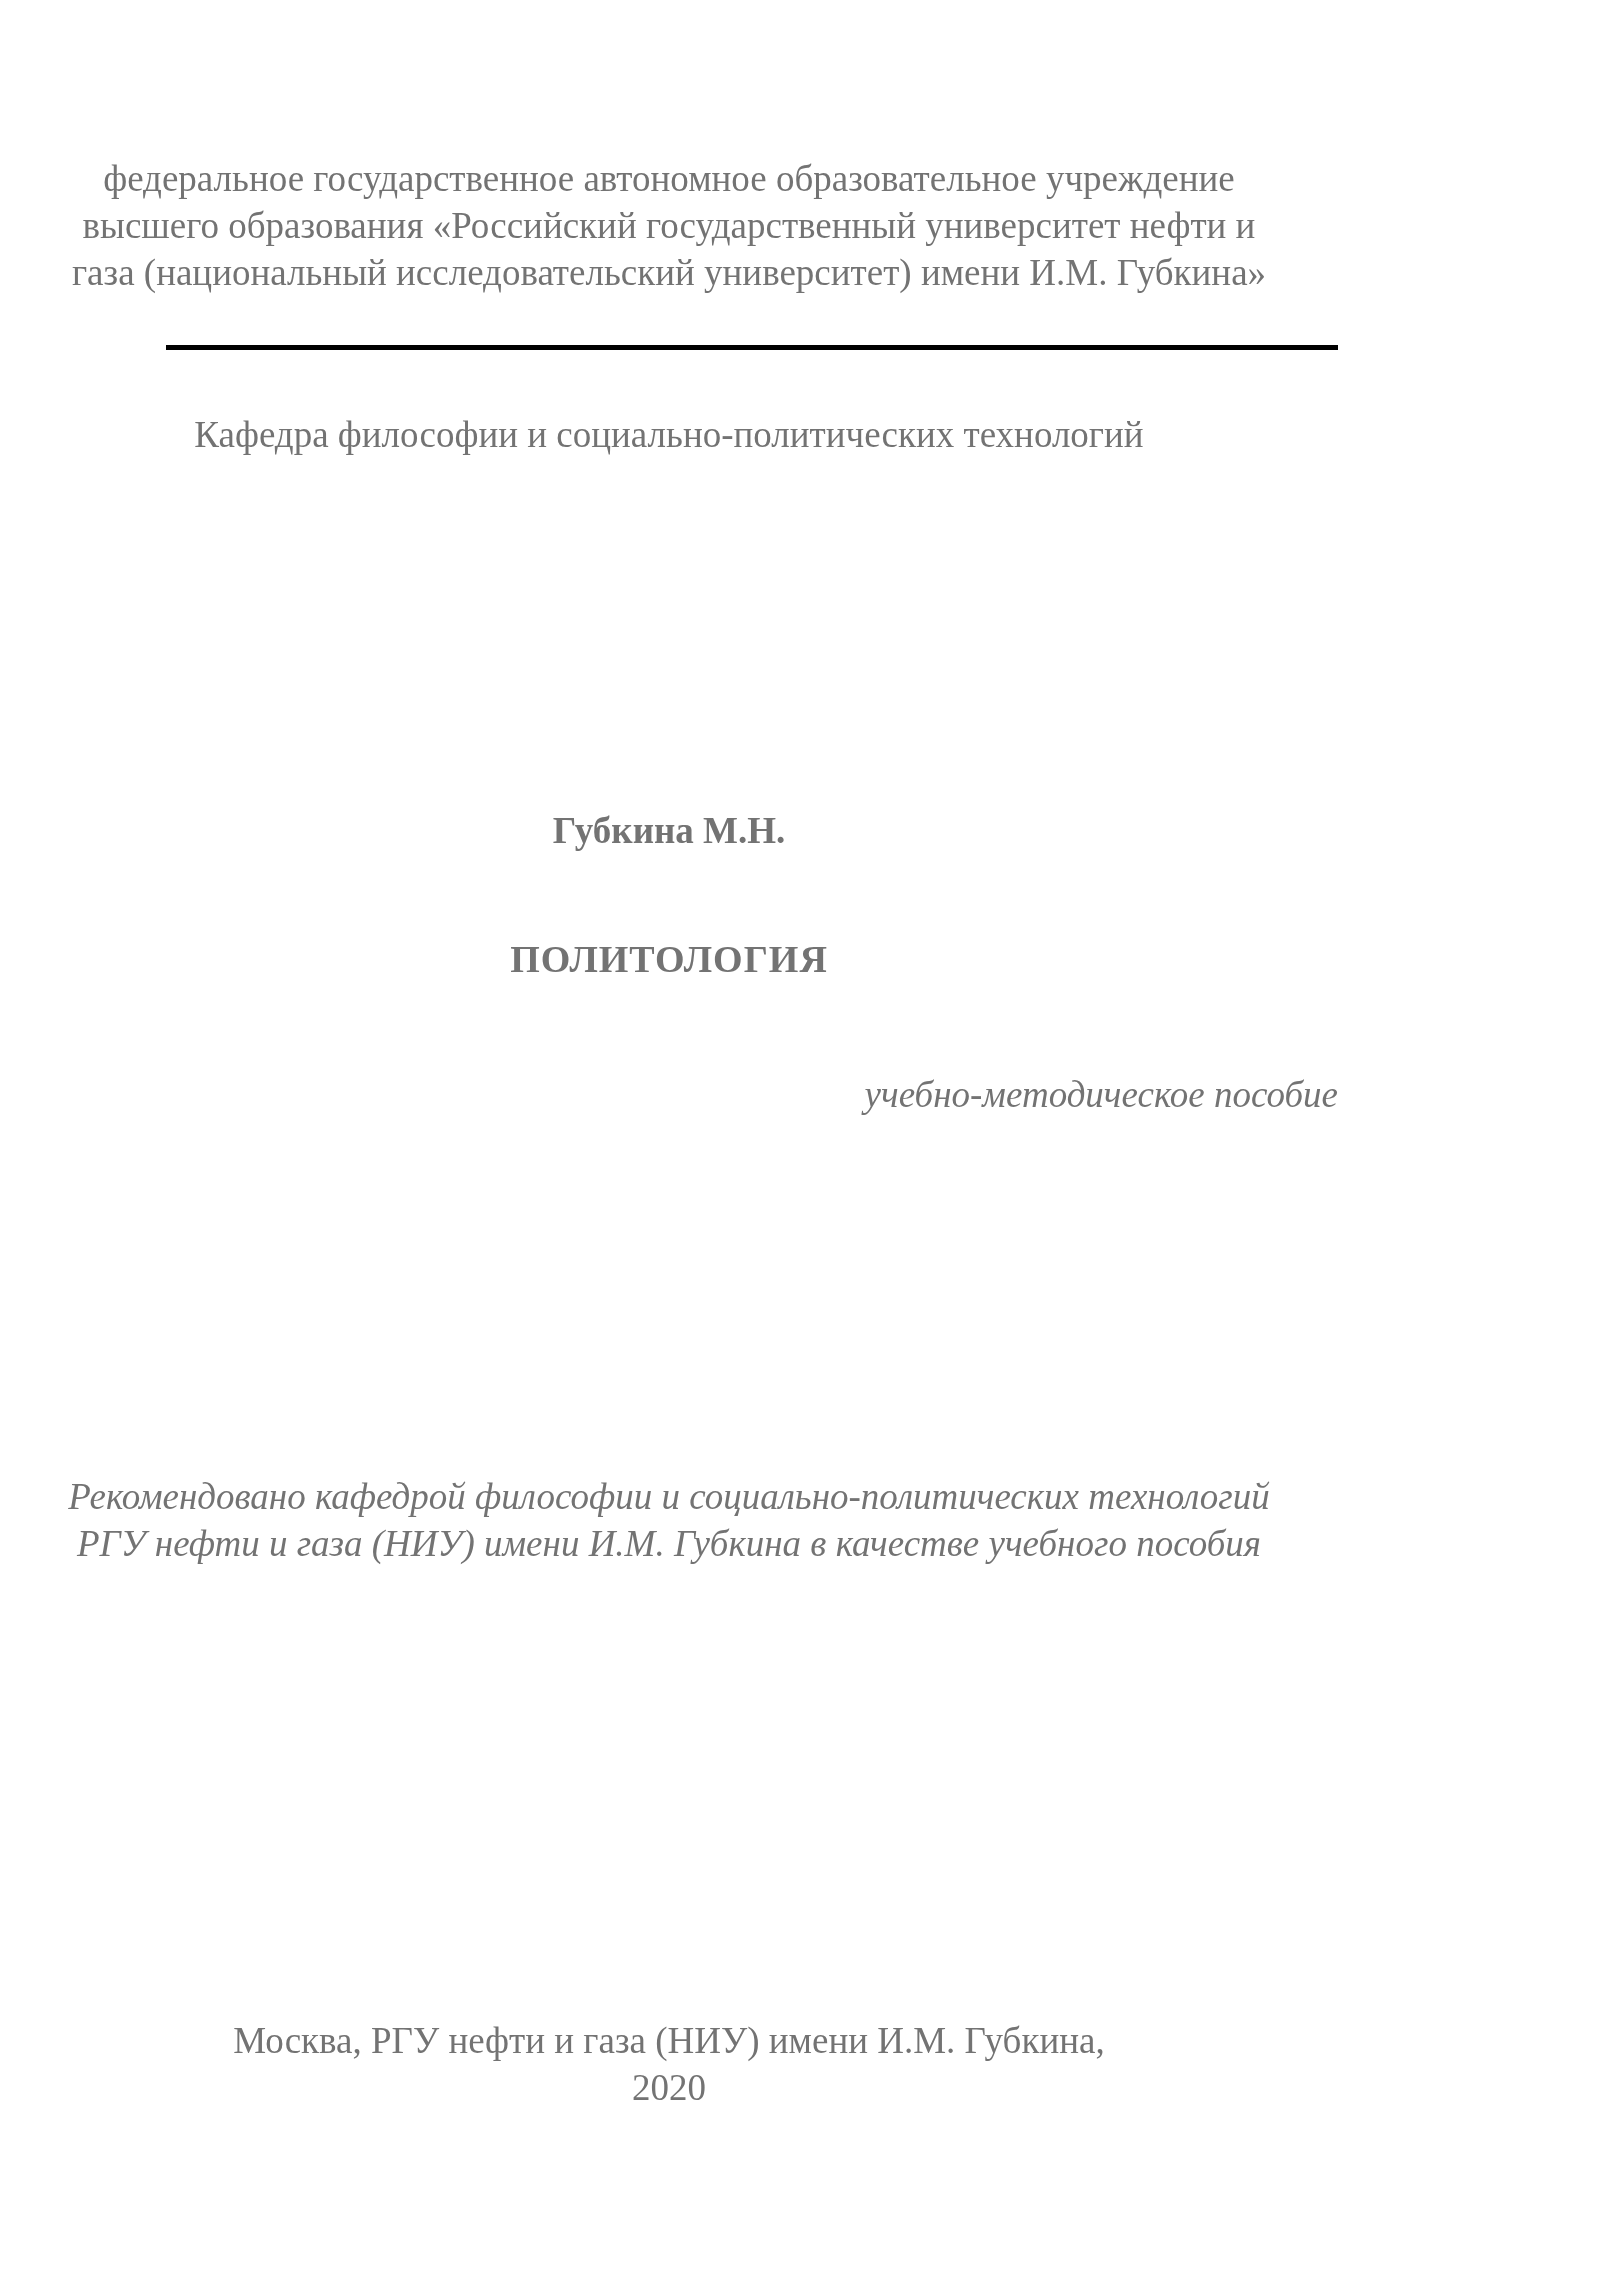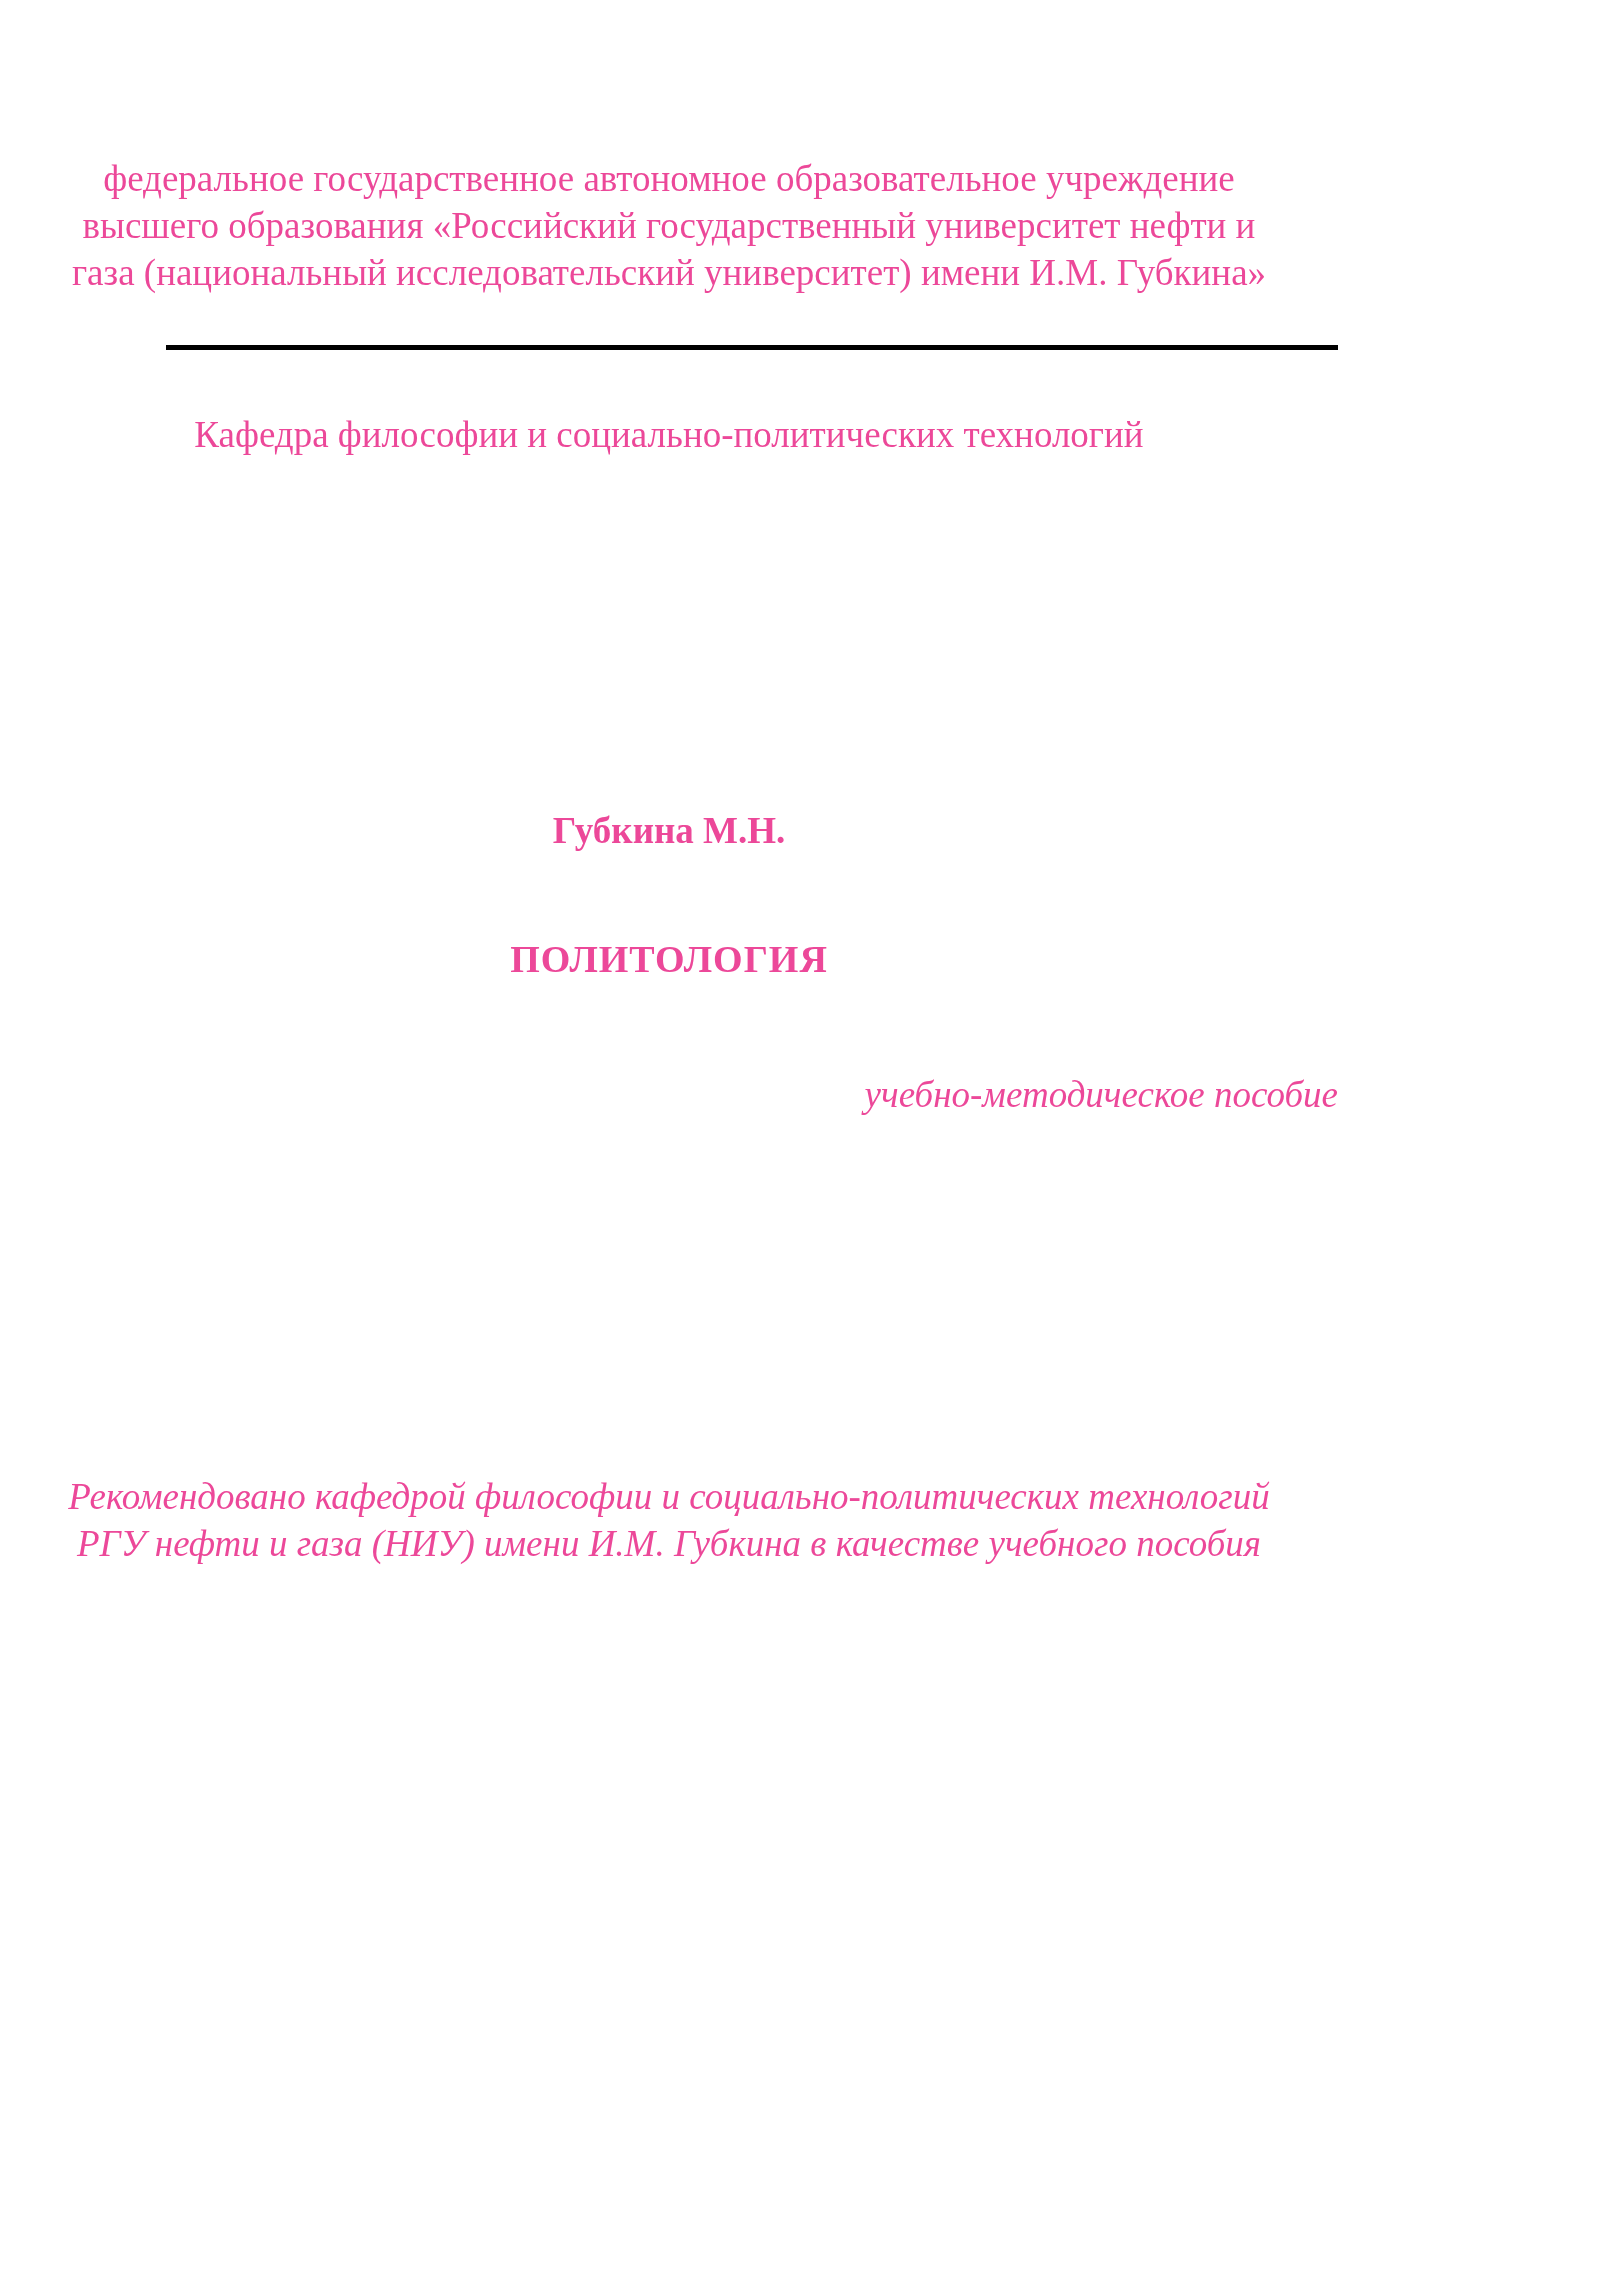--- a/index.html
+++ b/index.html
@@ -6,21 +6,21 @@
   html, body {
     margin: 0;
     padding: 0;
     background: #ffffff;
   }
   .page {
     position: relative;
     width: 1338px;
     height: 2293px;
     background: #ffffff;
-    color: #ec4899;
+    color: #737373;
     font-family: "Liberation Serif", "DejaVu Serif", serif;
     font-size: 37px;
     line-height: 47px;
     overflow: hidden;
   }
   .block {
     position: absolute;
     left: 0;
     width: 100%;
     text-align: center;
@@ -61,15 +61,19 @@
 
   <h1 class="block title-line">ПОЛИТОЛОГИЯ</h1>
 
   <div class="block subtitle-line">учебно-методическое пособие</div>
 
   <div class="block recommend-block">
     <div>Рекомендовано кафедрой философии и социально-политических технологий</div>
     <div>РГУ нефти и газа (НИУ) имени И.М. Губкина в качестве учебного пособия</div>
   </div>
 
+  <footer class="block imprint-block">
+    <div>Москва, РГУ нефти и газа (НИУ) имени И.М. Губкина,</div>
+    <div>2020</div>
+  </footer>
 
 </div>
 
 
 </body></html>

